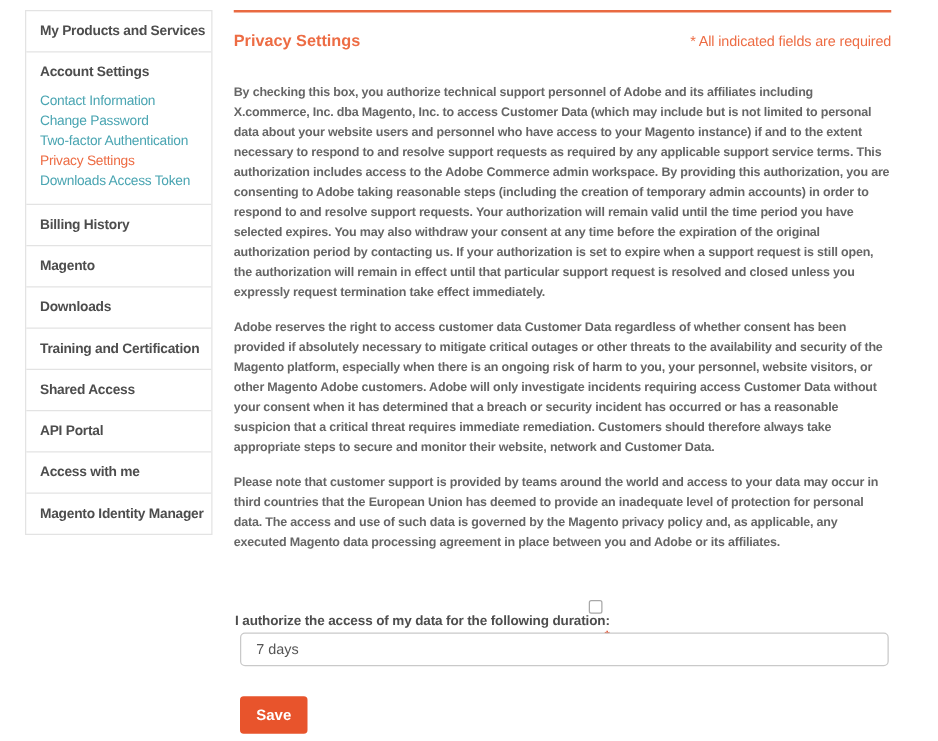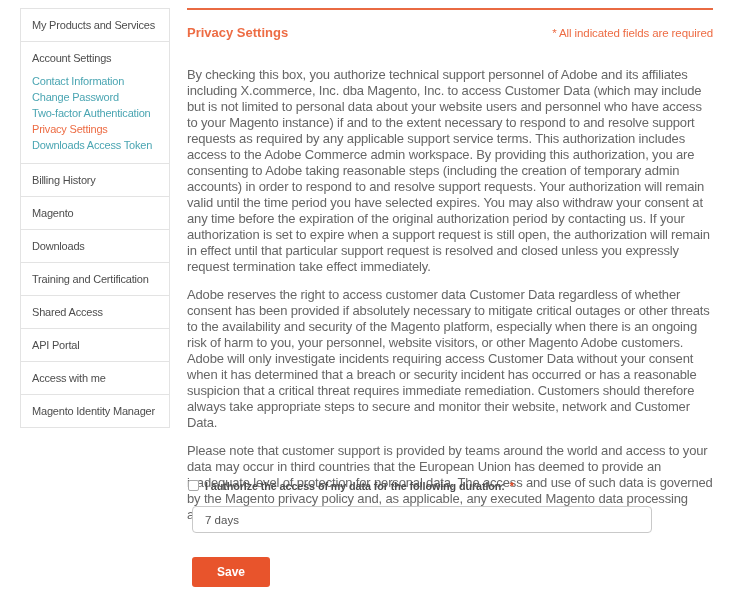--- a/index.html
+++ b/index.html
@@ -20,21 +20,21 @@
     border: 1px solid #e3e3e3;
     background: #ffffff;
   }
   .side-section {
     padding: 10px 11px;
     border-bottom: 1px solid #e3e3e3;
   }
   .side-section:last-child { border-bottom: none; }
   .side-title {
     font-size: 11px;
-    font-weight: 400;
+    font-weight: 700;
     letter-spacing: -0.2px;
     color: #4d4d4d;
     white-space: nowrap;
     cursor: pointer;
   }
   .side-links { margin-top: 9px; }
   .side-link {
     display: block;
     font-size: 11px;
     letter-spacing: -0.2px;
@@ -71,31 +71,33 @@
     font-size: 11.5px;
     letter-spacing: -0.1px;
     color: #ed6c44;
   }
   .paragraphs {
     position: absolute;
     left: 0; top: 57px;
     width: 526px;
   }
   .paragraphs p {
-    font-size: 13px;
+    font-size: 10px;
     line-height: 16px;
     letter-spacing: -0.15px;
     color: #666666;
     margin-bottom: 12px;
+    font-weight: bold;
   }
   .consent-row {
     position: absolute;
     left: 1px; top: 470px;
     display: flex;
-    align-items: flex-start;
+    align-items: flex-end;
+    flex-direction: column;
   }
   .checkbox {
     width: 11px; height: 11px;
     border: 1px solid #a8a8a8;
     border-radius: 2px;
     background: #ffffff;
     margin-right: 6px;
     cursor: pointer;
     flex: 0 0 auto;
   }
@@ -108,36 +110,36 @@
   }
   .required-mark {
     font-size: 10.8px;
     font-weight: 700;
     color: #e0431f;
     margin-left: 5px;
   }
   .duration-select {
     position: absolute;
     left: 5px; top: 496px;
-    width: 460px; height: 27px;
+    width: 519px; height: 27px;
     border: 1px solid #c9c9c9;
     border-radius: 4px;
     background: #ffffff;
     display: flex;
     align-items: center;
     padding: 0 12px;
     font-size: 11.5px;
     color: #555555;
     cursor: pointer;
   }
   .save-button {
     position: absolute;
     left: 5px; top: 547px;
     height: 30px;
-    padding: 0 25px;
+    padding: 0 13px;
     background: #e8542c;
     border: none;
     border-radius: 3px;
     color: #ffffff;
     font-family: "Liberation Sans", sans-serif;
     font-size: 12px;
     font-weight: 700;
     cursor: pointer;
   }
 </style>

